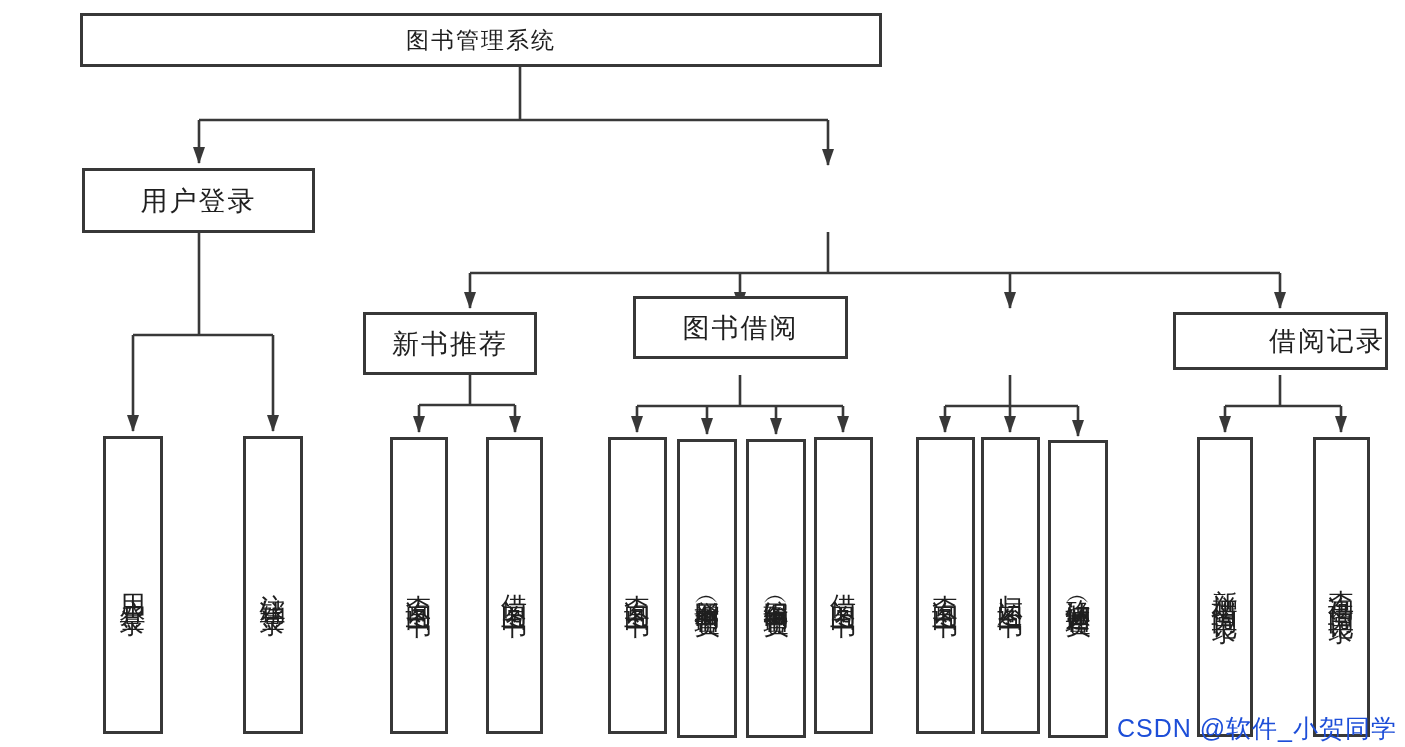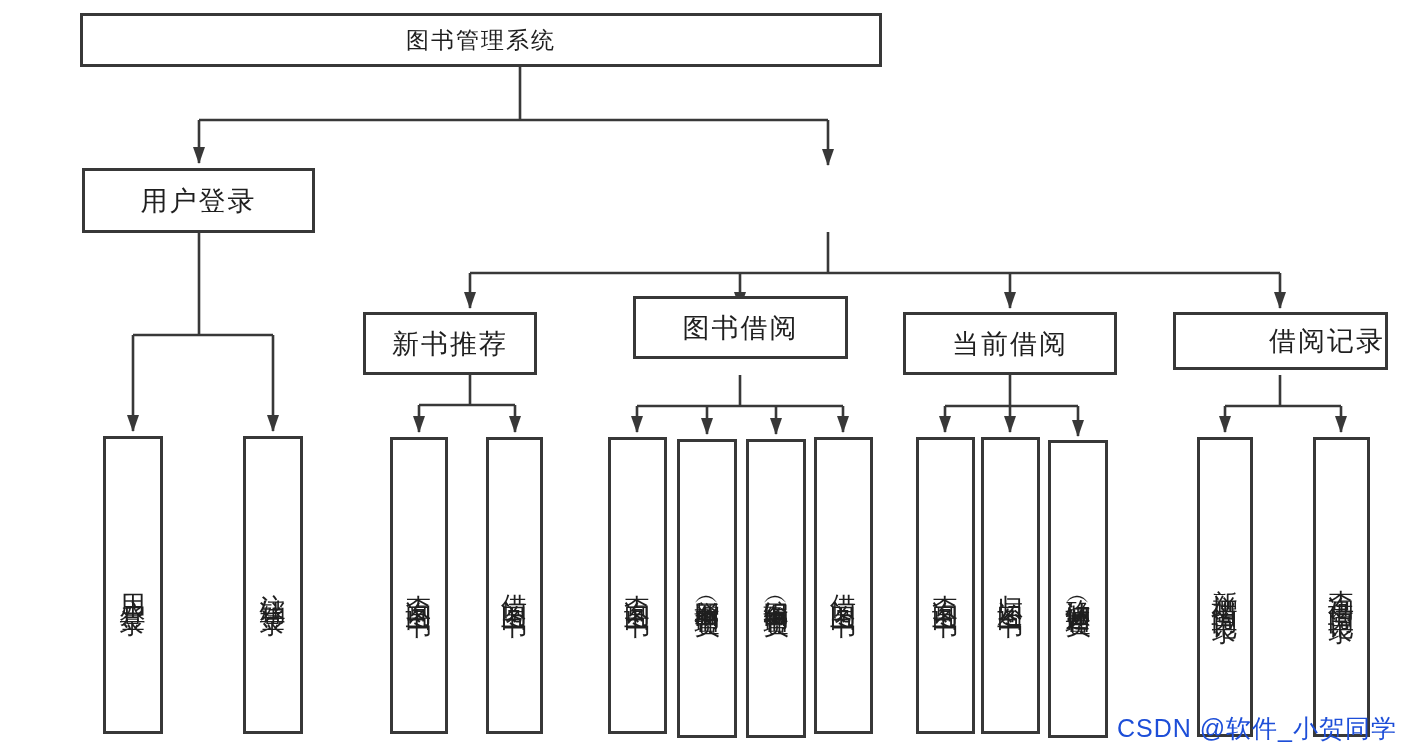--- a/index.html
+++ b/index.html
@@ -132,23 +132,20 @@
   <div class="node node--branch" style="left:82px; top:168px; width:233px; height:65px;">
     <span>用户登录</span>
   </div>
 
   <div class="node node--branch" style="left:363px; top:312px; width:174px; height:63px;">
     <span>新书推荐</span>
   </div>
   <div class="node node--branch" style="left:633px; top:296px; width:215px; height:63px;">
     <span>图书借阅</span>
   </div>
-  <div class="node node--branch" style="left:903px; top:312px; width:214px; height:63px;">
-    <span>当前借阅</span>
-  </div>
   <div class="node node--branch" style="left:1173px; top:312px; width:215px; height:58px;justify-content:flex-end;">
     <span>借阅记录</span>
   </div>
 
   <div class="leaf" style="left:103px; top:436px; width:60px; height:298px;">
     <span class="vtext">用户登录</span>
   </div>
   <div class="leaf" style="left:243px; top:436px; width:60px; height:298px;">
     <span class="vtext">注销登录</span>
   </div>

